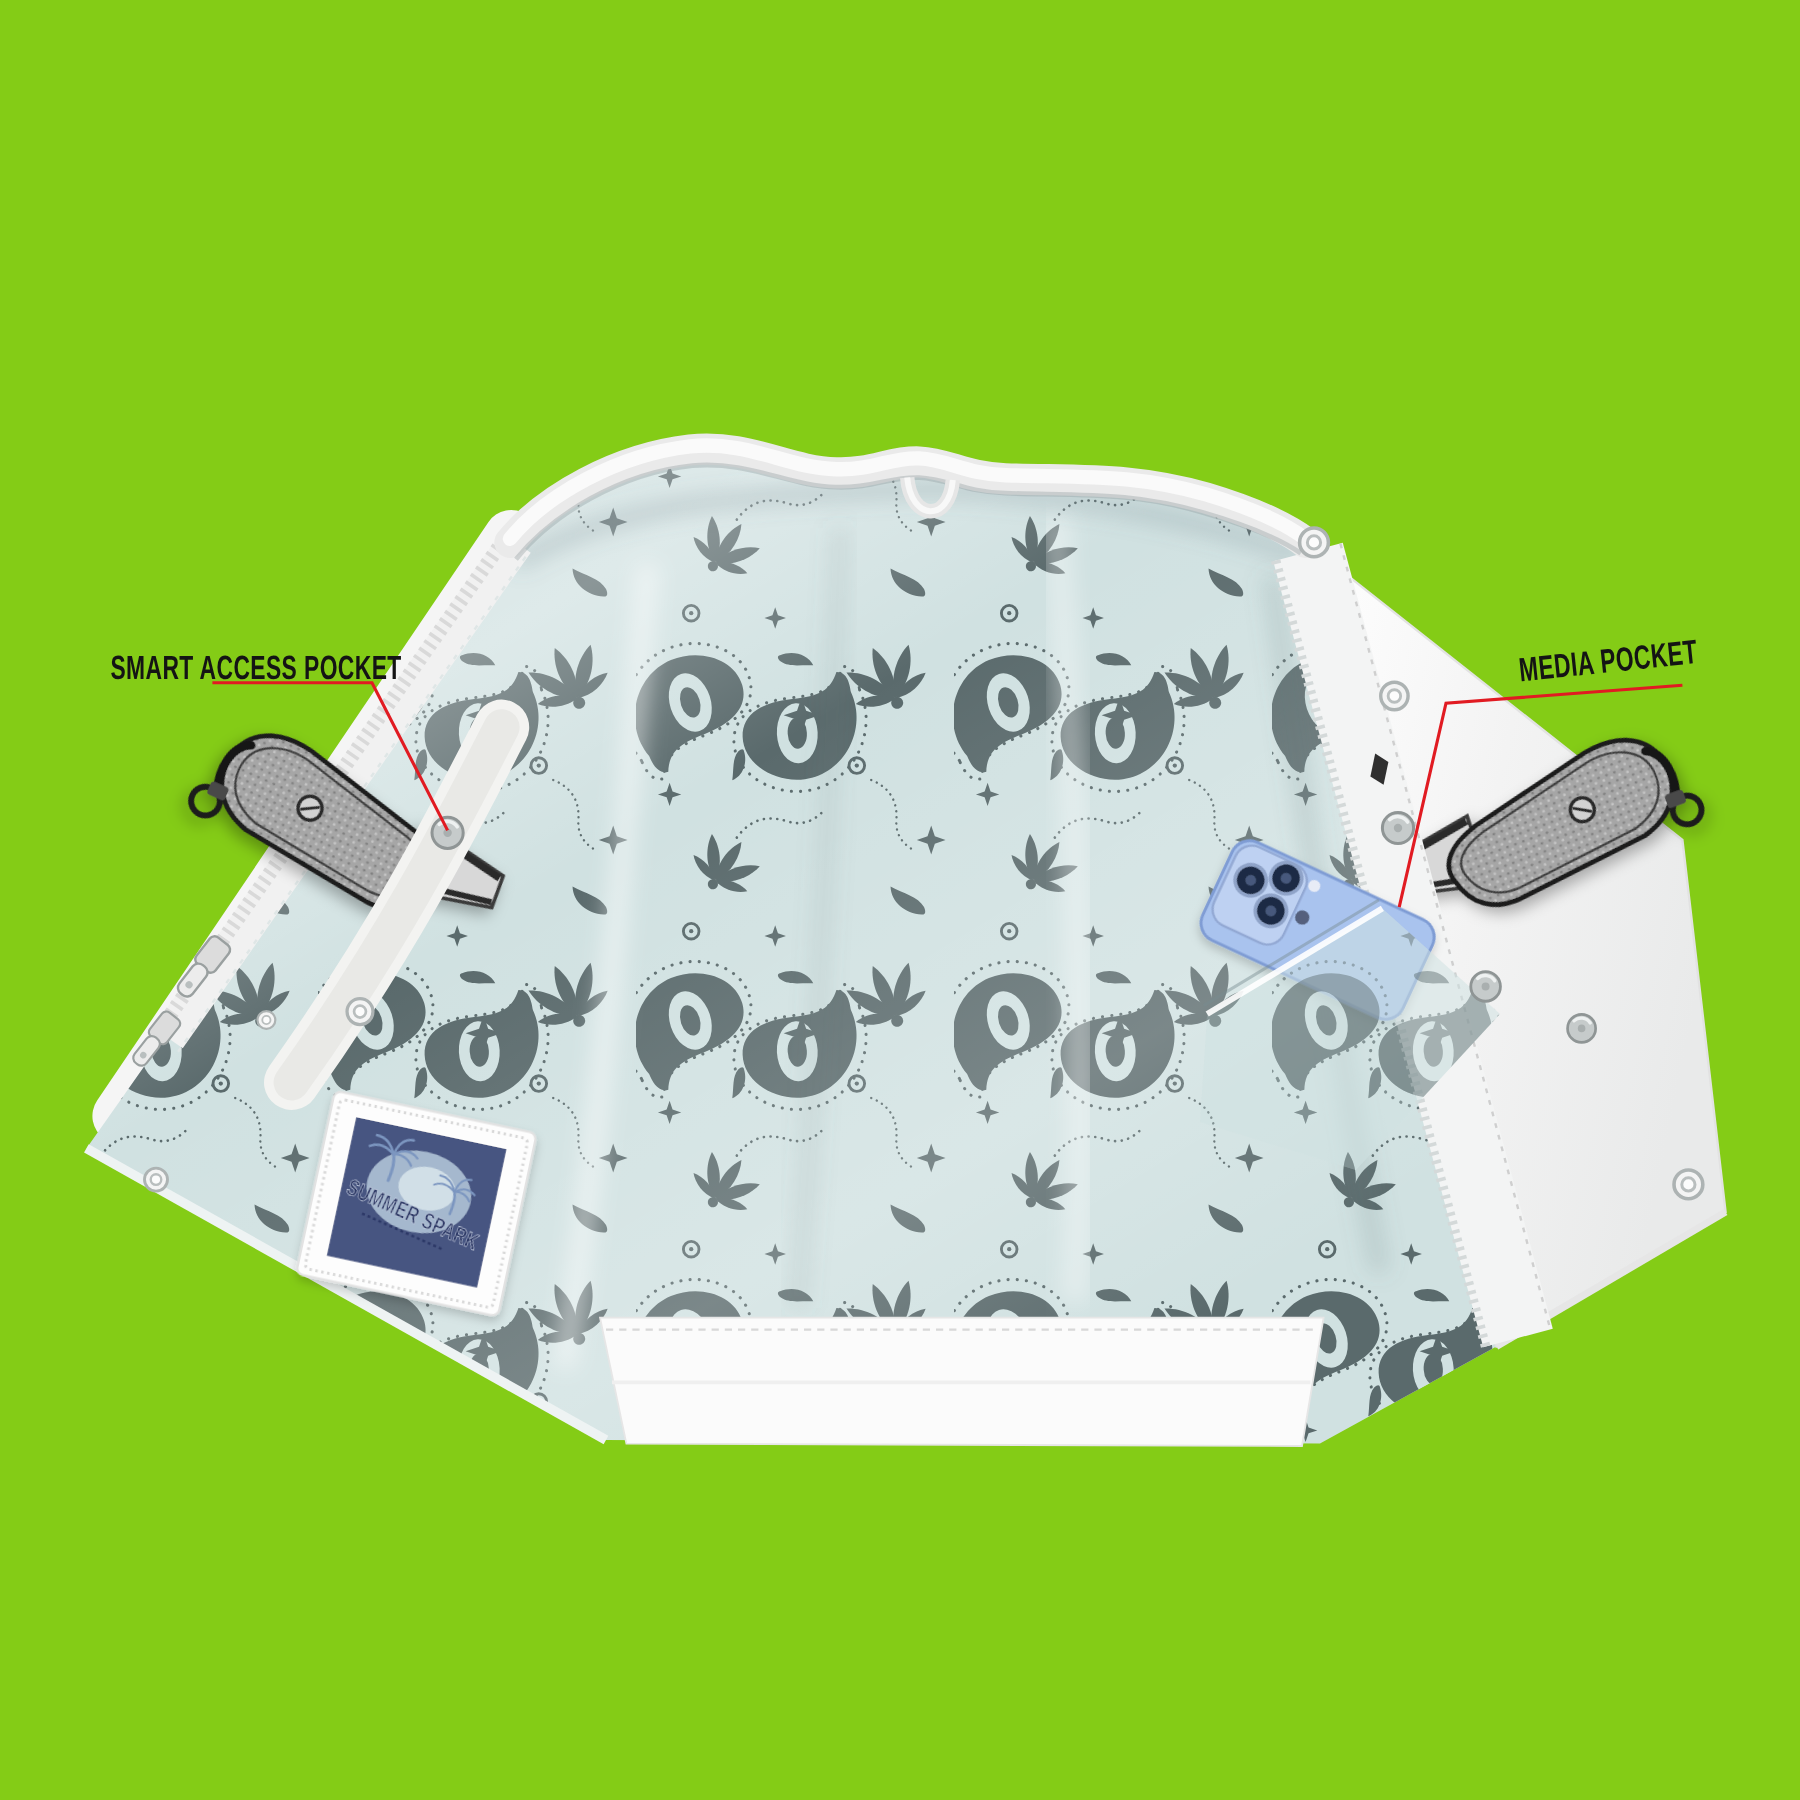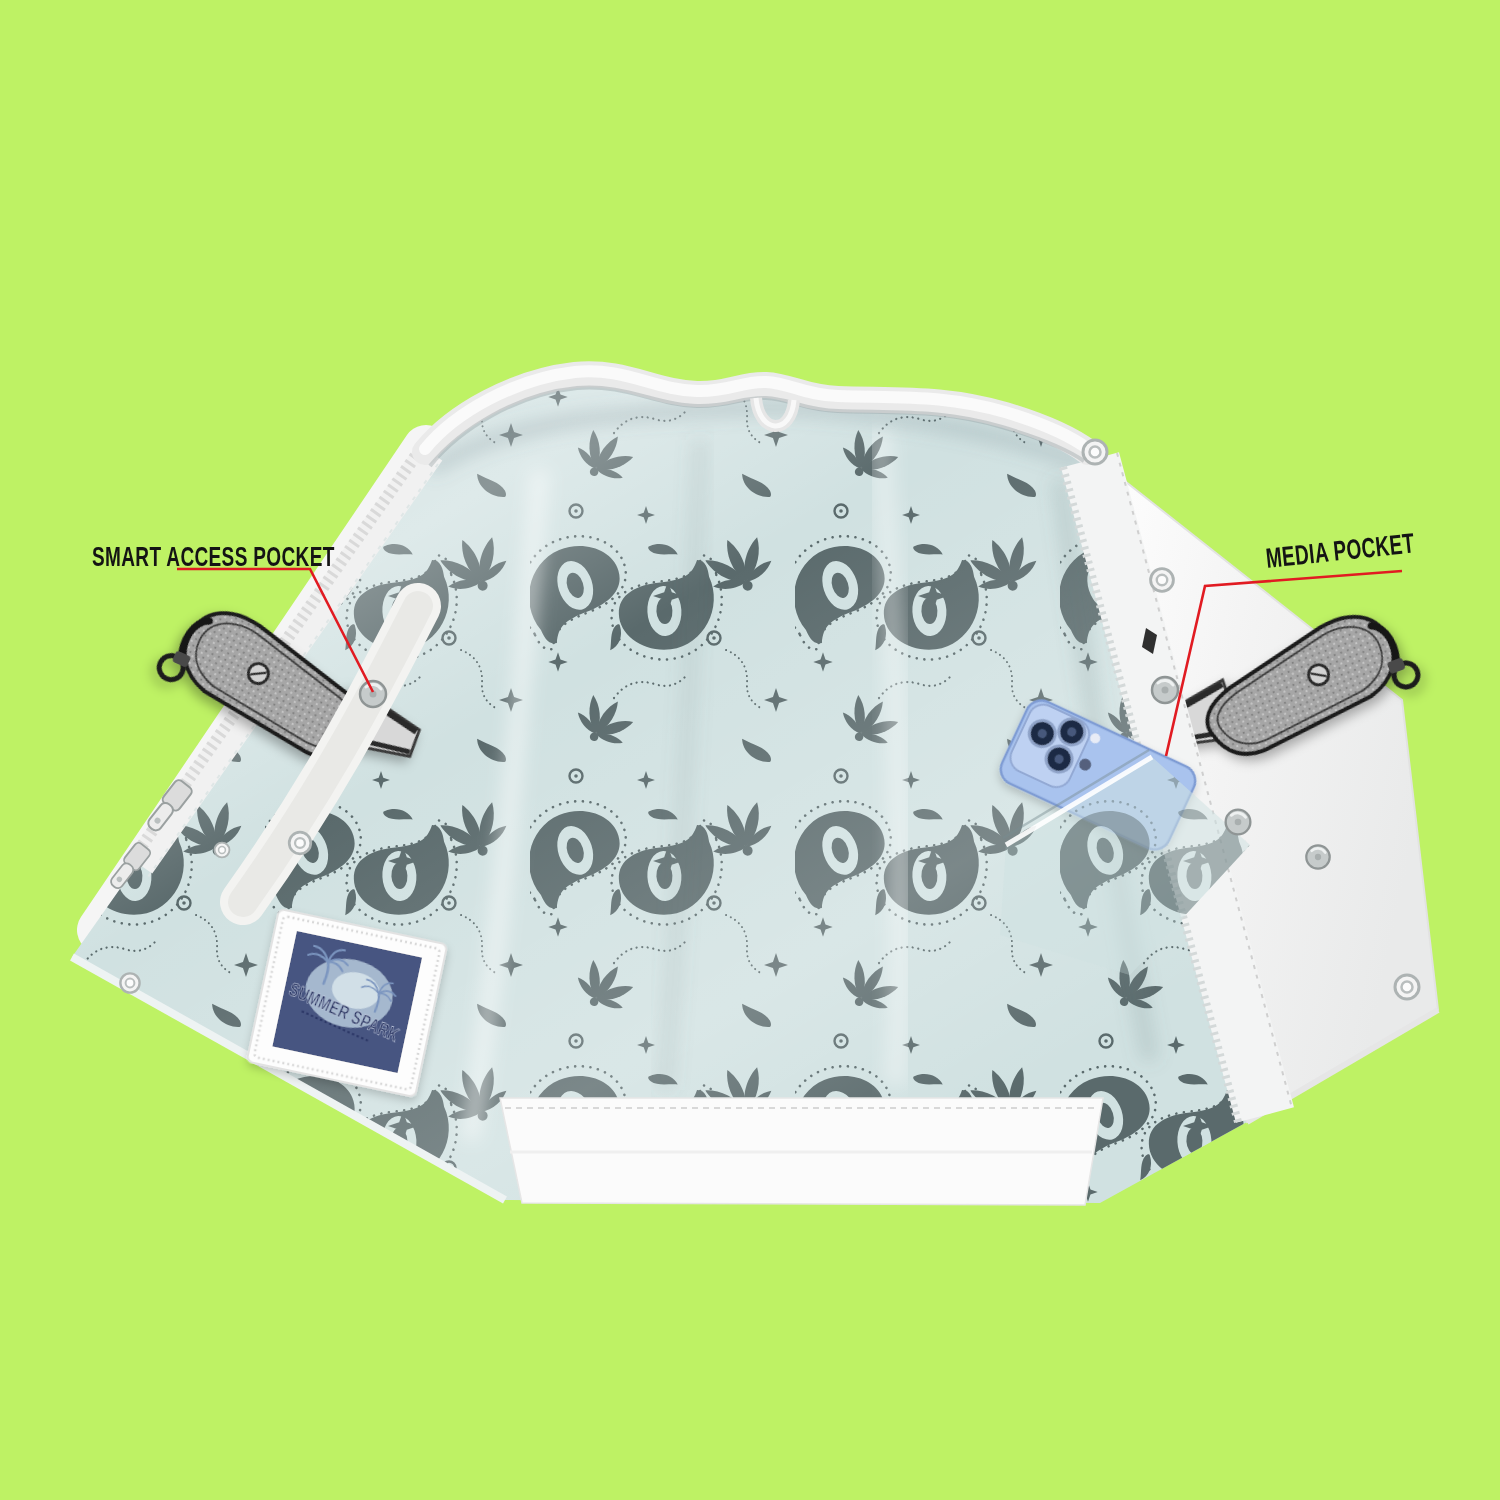--- a/index.html
+++ b/index.html
@@ -1,17 +1,17 @@
 <!DOCTYPE html>
 <html><head>
 <meta charset="utf-8">
 <style>
   html,body{margin:0;padding:0;background:#ffffff;}
   body{width:1500px;height:1500px;font-family:"Liberation Sans",sans-serif;overflow:hidden;}
-  .stage{position:relative;width:1500px;height:1500px;background:#bef264;}
+  .stage{position:relative;width:1500px;height:1500px;background:#84cc16;}
   .stage svg{position:absolute;left:0;top:0;}
   .callout{
     position:absolute;
     font-weight:700;
     font-size:28px;
     color:#141414;
     letter-spacing:0.5px;
     white-space:nowrap;
     transform-origin:left center;
   }

